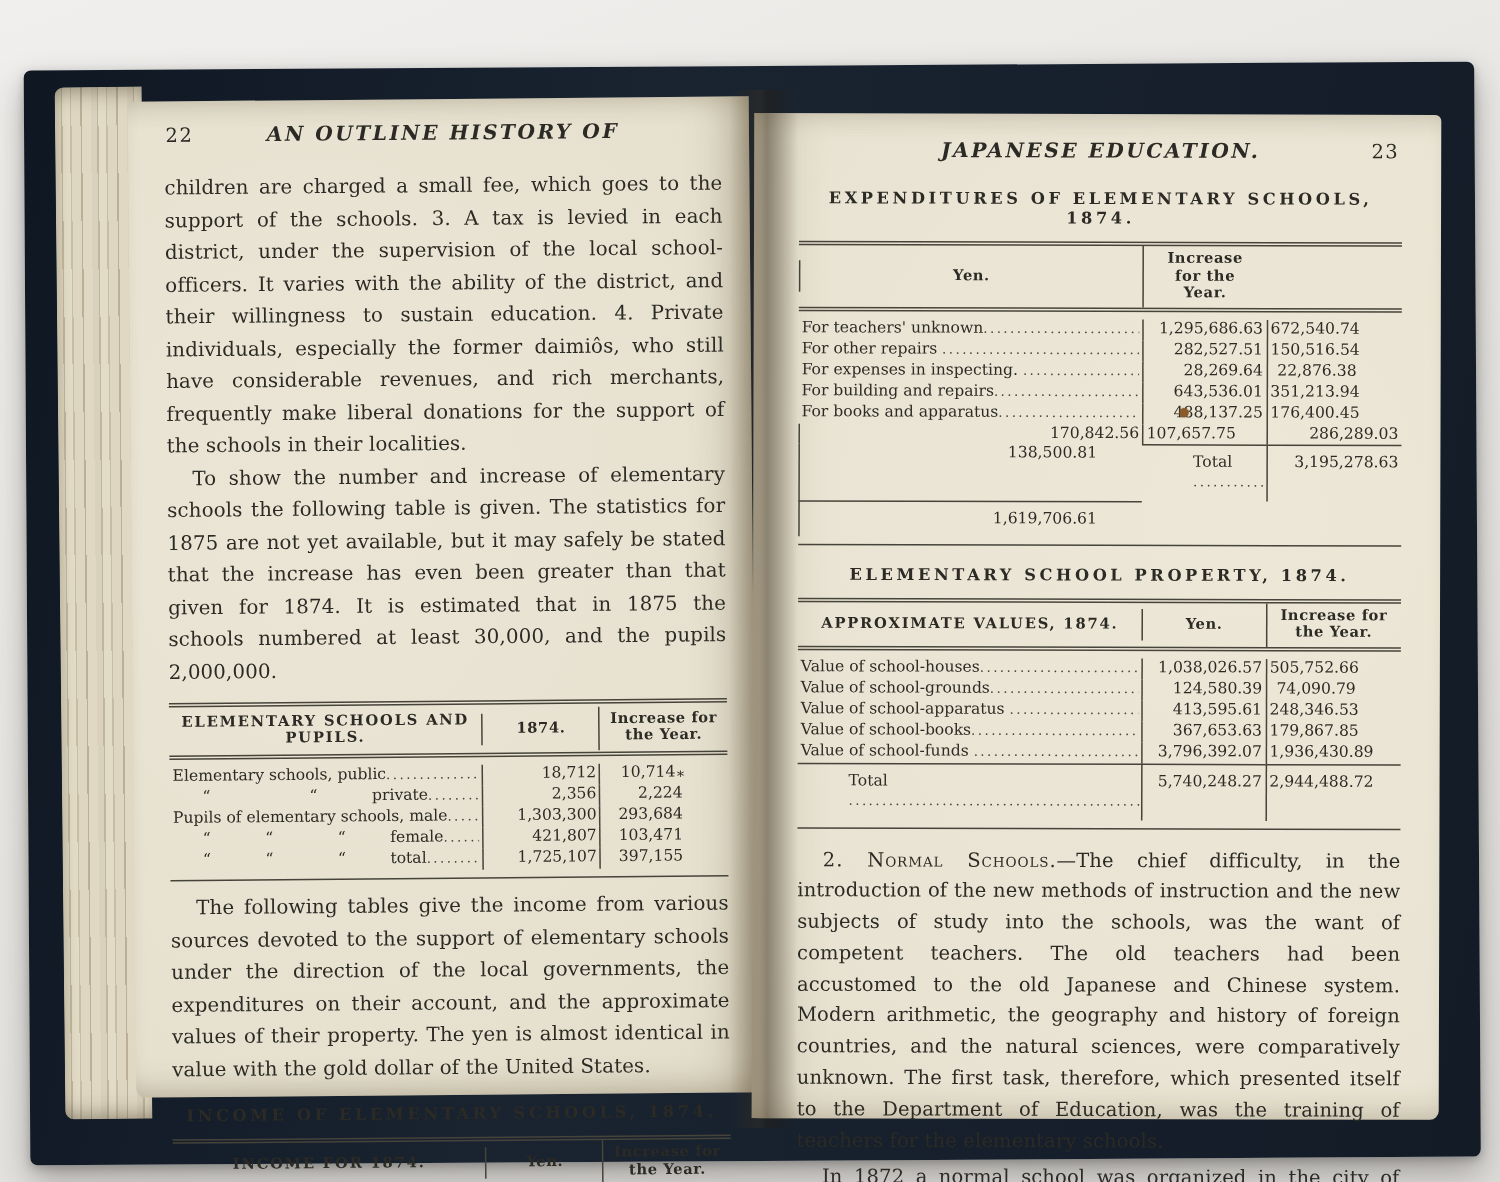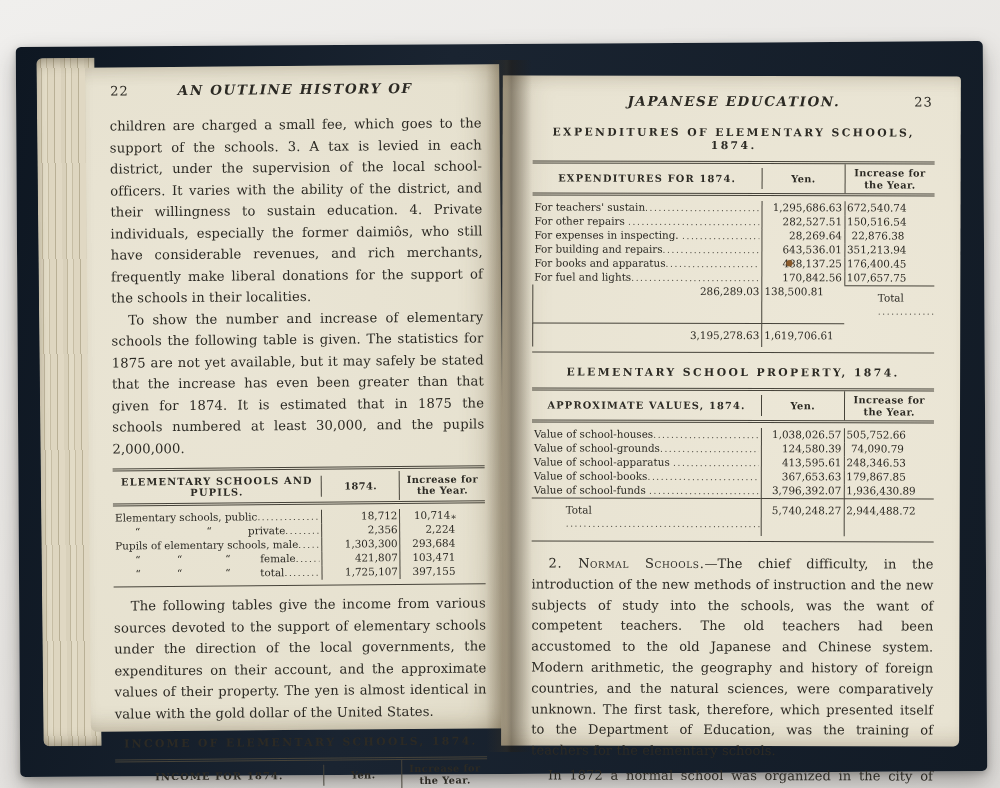--- a/index.html
+++ b/index.html
@@ -180,27 +180,26 @@
   <div class="page page-right">
     <div class="running-head">
       <div class="head-title">JAPANESE EDUCATION.</div>
       <span class="pageno right">23</span>
     </div>
 
     <div class="sect-heading" style="margin-top:4px;">EXPENDITURES OF ELEMENTARY SCHOOLS, 1874.</div>
 
     <div class="tbl">
       <div class="tgrid g2 thead">
-        <div class="th lblh">EXPENDITURES FOR 1874.</div>
         <div class="th cborder">Yen.</div>
         <div class="th inc cborder">Increase for the Year.</div>
       </div>
       <div class="tgrid g2 tbody-pad">
         <div class="cell lblc">
-            <span class="txt">For teachers' sustain</span>
+            <span class="txt">For teachers' unknown</span>
             <span class="dots"></span>
           </div>
         <div class="cell numc pad-yen cborder"><span class="val">1,295,686.63</span></div>
         <div class="cell numc pad-inc cborder"><span class="val">672,540.74</span></div>
 
         <div class="cell lblc">
             <span class="txt">For other repairs </span>
             <span class="dots"></span>
           </div>
         <div class="cell numc pad-yen cborder"><span class="val">282,527.51</span></div>
@@ -220,24 +219,20 @@
         <div class="cell numc pad-yen cborder"><span class="val">643,536.01</span></div>
         <div class="cell numc pad-inc cborder"><span class="val">351,213.94</span></div>
 
         <div class="cell lblc">
             <span class="txt">For books and apparatus</span>
             <span class="dots"></span>
           </div>
         <div class="cell numc pad-yen cborder"><span class="ink-dot"></span><span class="val">488,137.25</span></div>
         <div class="cell numc pad-inc cborder"><span class="val">176,400.45</span></div>
 
-        <div class="cell lblc">
-            <span class="txt">For fuel and lights</span>
-            <span class="dots"></span>
-          </div>
         <div class="cell numc pad-yen cborder"><span class="val">170,842.56</span></div>
         <div class="cell numc pad-inc cborder"><span class="val">107,657.75</span></div>
 
         <div class="cell numc pad-yen cborder"><span class="val">286,289.03</span></div>
         <div class="cell numc pad-inc cborder"><span class="val">138,500.81</span></div>
 
         <div class="cell lblc trow-cell total-lbl">
             <span class="txt">Total</span>
             <span class="dots"></span>
           </div>

